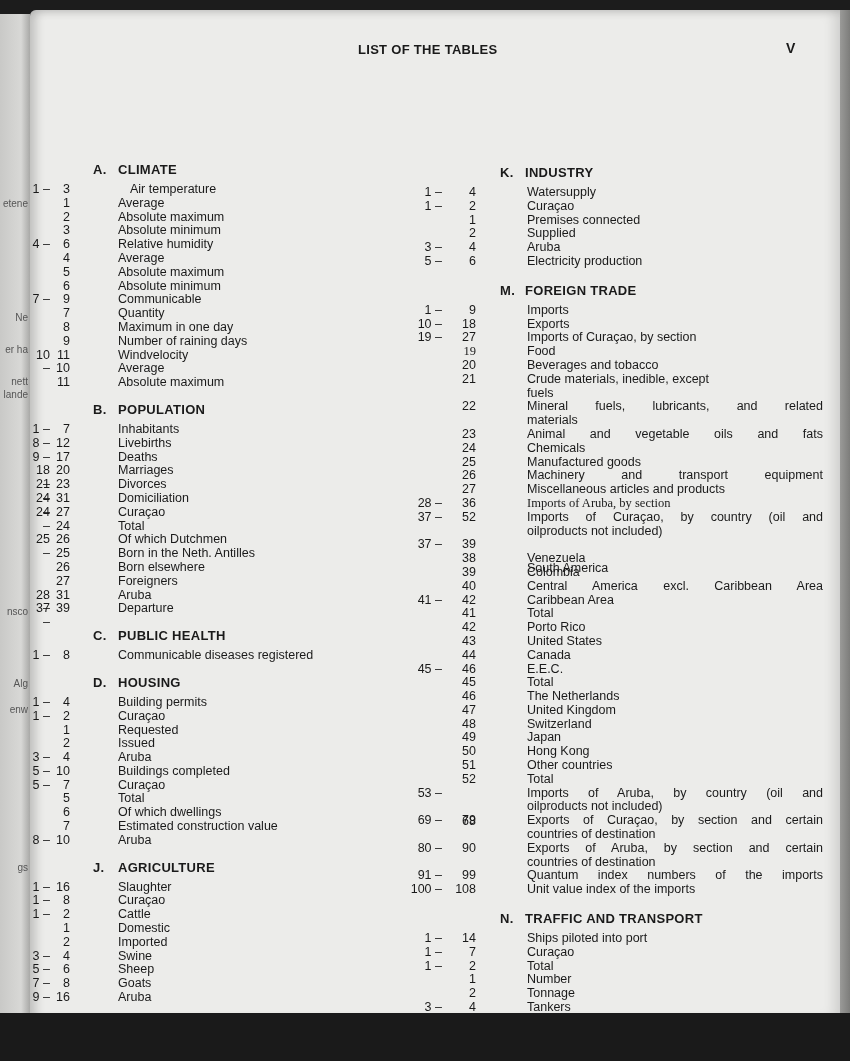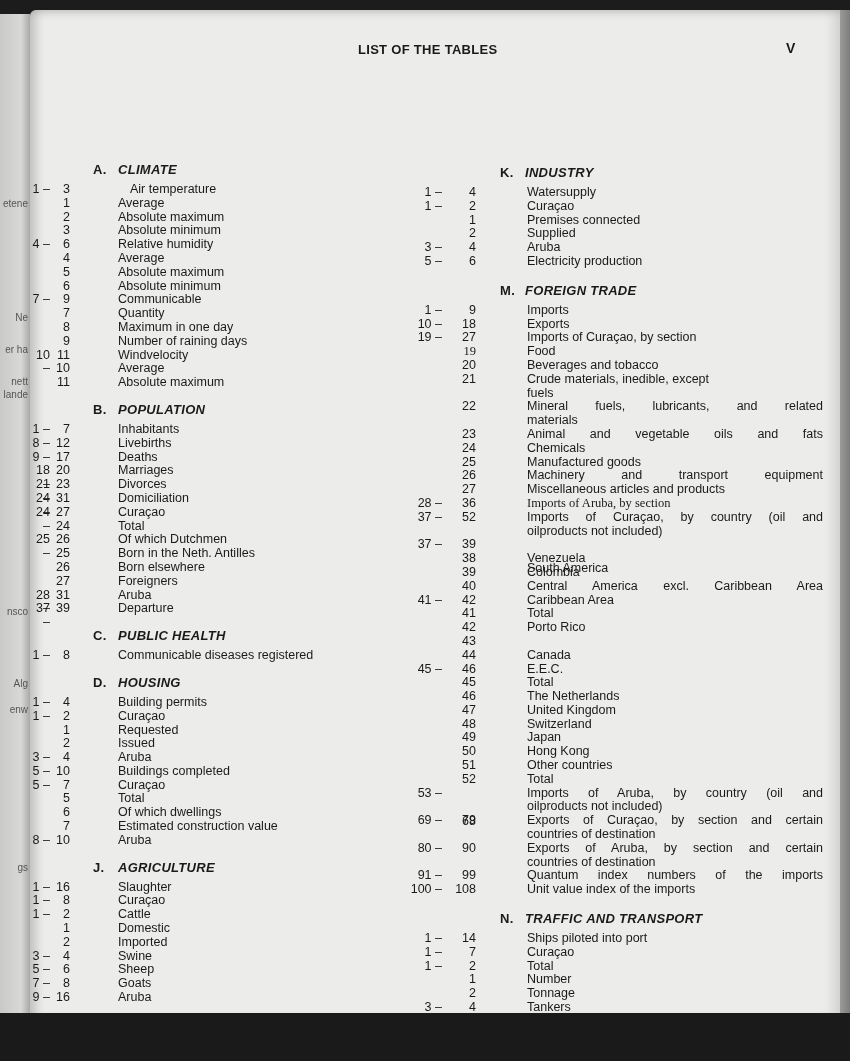--- a/index.html
+++ b/index.html
@@ -36,21 +36,21 @@
       position: absolute; left: 328px; top: 32px; font-size: 13px; font-weight: bold; letter-spacing: 0.3px;
     }
     .pageno {
       position: absolute; left: 756px; top: 30px; font-size: 14px; font-weight: bold;
     }
     .col { position: absolute; }
     .section-head {
       position: relative; height: 16px; font-size: 13px; font-weight: bold; letter-spacing: 0.3px;
     }
     .section-head .letter { position: absolute; left: 0; }
-    .section-head .name { position: absolute; left: 25px; font-style: italic; }
+    .section-head .name { position: absolute; left: 25px; }
     .row { position: relative; font-size: 12.5px; line-height: 13.8px; min-height: 13.8px; }
     .row .from { position: absolute; text-align: right; }
     .row .to { position: absolute; text-align: right; }
     .row .label { position: absolute; }
     .justify { text-align: justify; text-align-last: justify; }
   </style>
 </head>
 <body>
 
 <div class="prev-page">
@@ -484,20 +484,21 @@
         <span class="label" style="left: 125px; width: 296px;">Total</span>
       </div>
       <div class="row">
         <span class="from" style="left: 0px; width: 40px;"></span>
         <span class="to" style="left: 40px; width: 34px;">42</span>
         <span class="label" style="left: 125px; width: 296px;">Porto Rico</span>
       </div>
       <div class="row">
         <span class="from" style="left: 0px; width: 40px;"></span>
         <span class="to" style="left: 40px; width: 34px;">43</span>
+        <span class="label" style="left: 125px; width: 296px;">United States</span>
       </div>
       <div class="row">
         <span class="from" style="left: 0px; width: 40px;"></span>
         <span class="to" style="left: 40px; width: 34px;">44</span>
         <span class="label" style="left: 125px; width: 296px;">Canada</span>
       </div>
       <div class="row">
         <span class="from" style="left: 0px; width: 40px;">45 –</span>
         <span class="to" style="left: 40px; width: 34px;">46</span>
         <span class="label" style="left: 125px; width: 296px;">E.E.C.</span>

